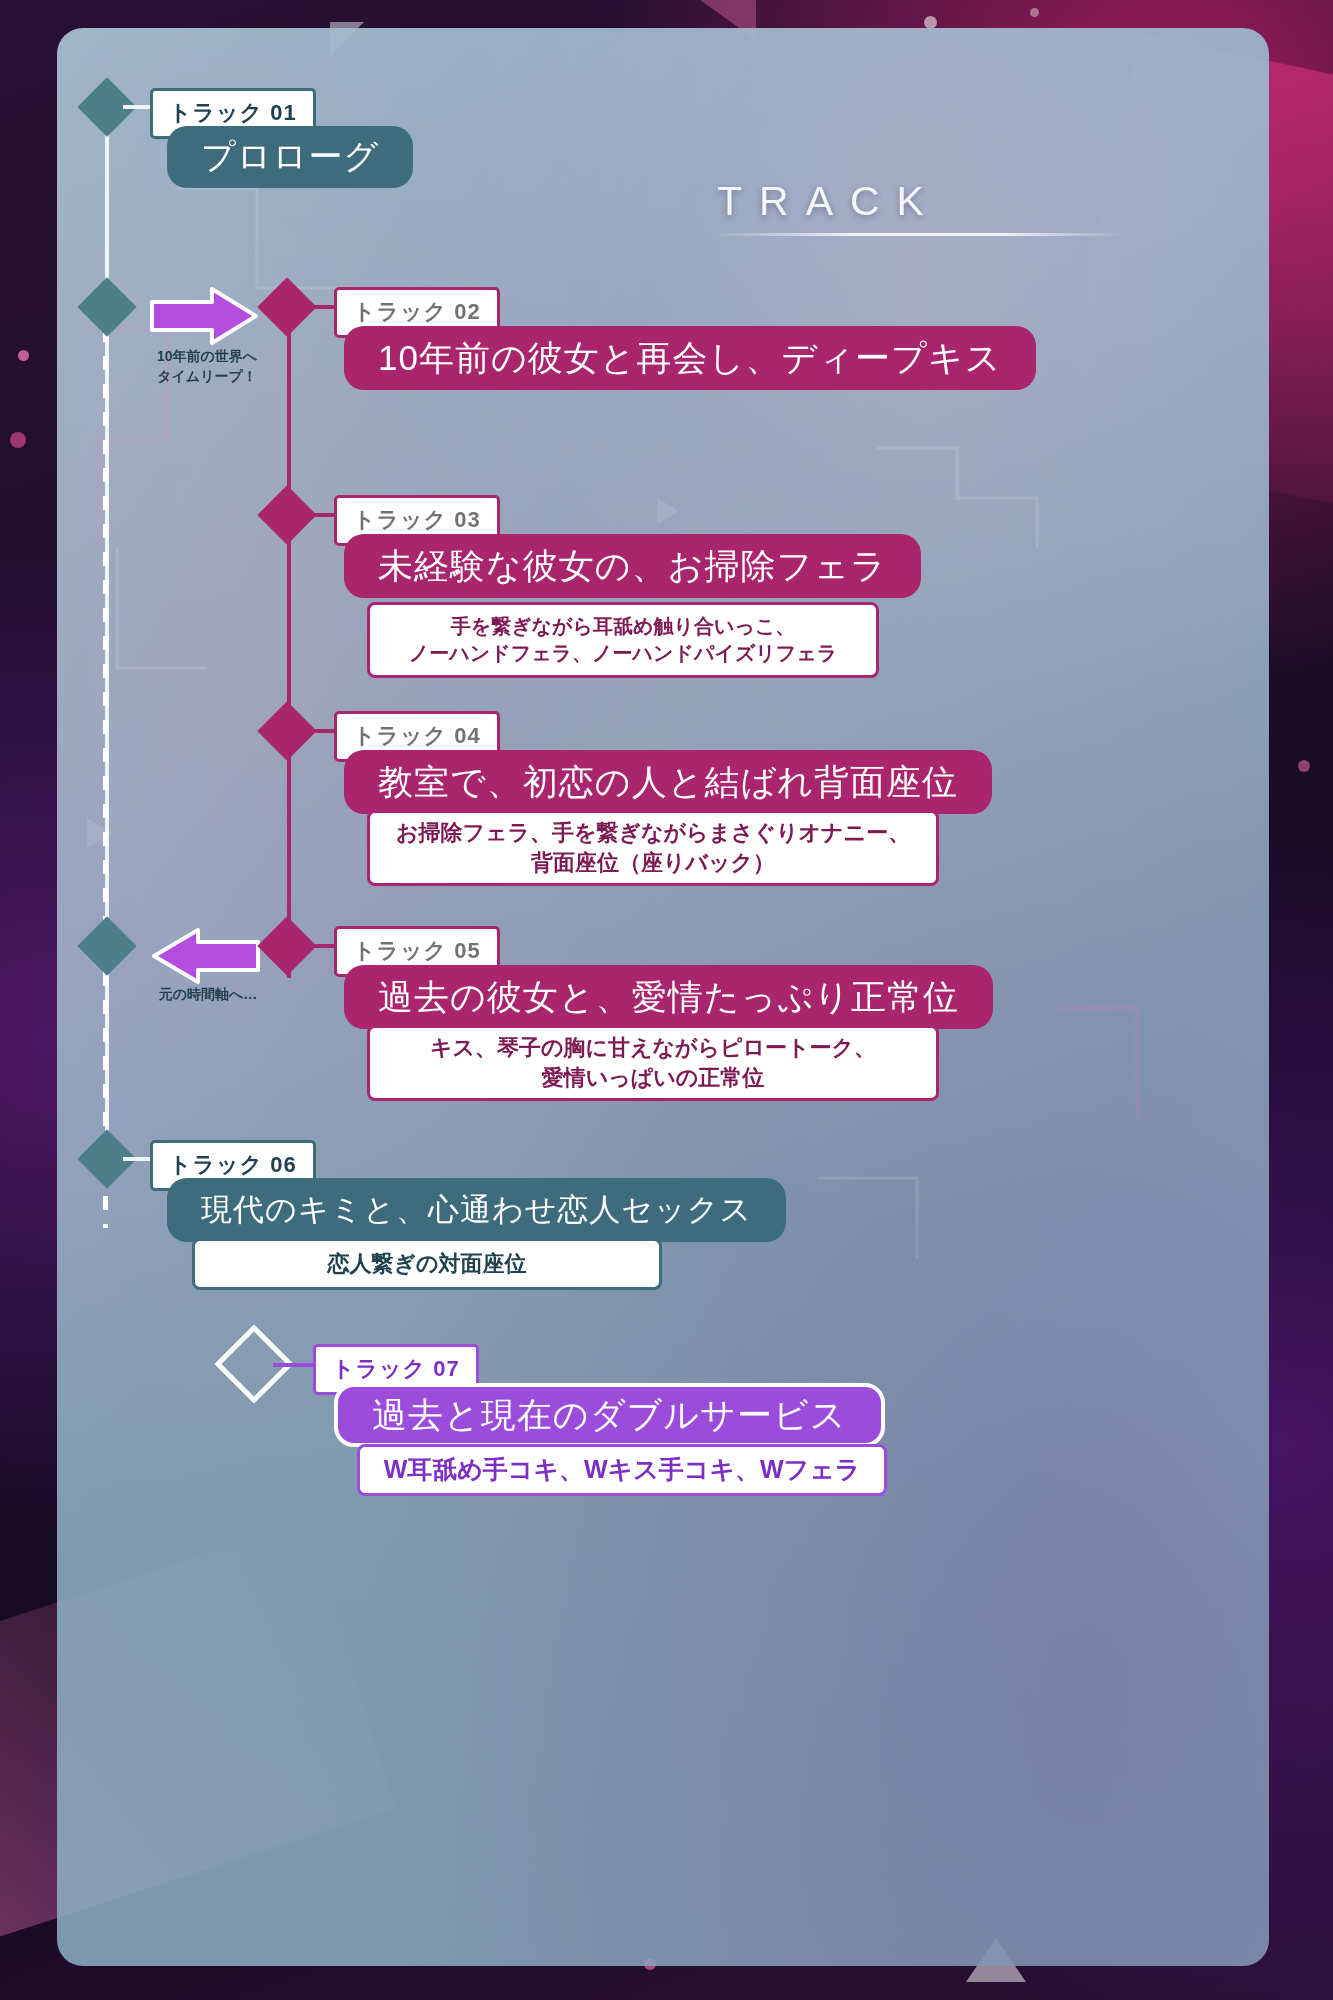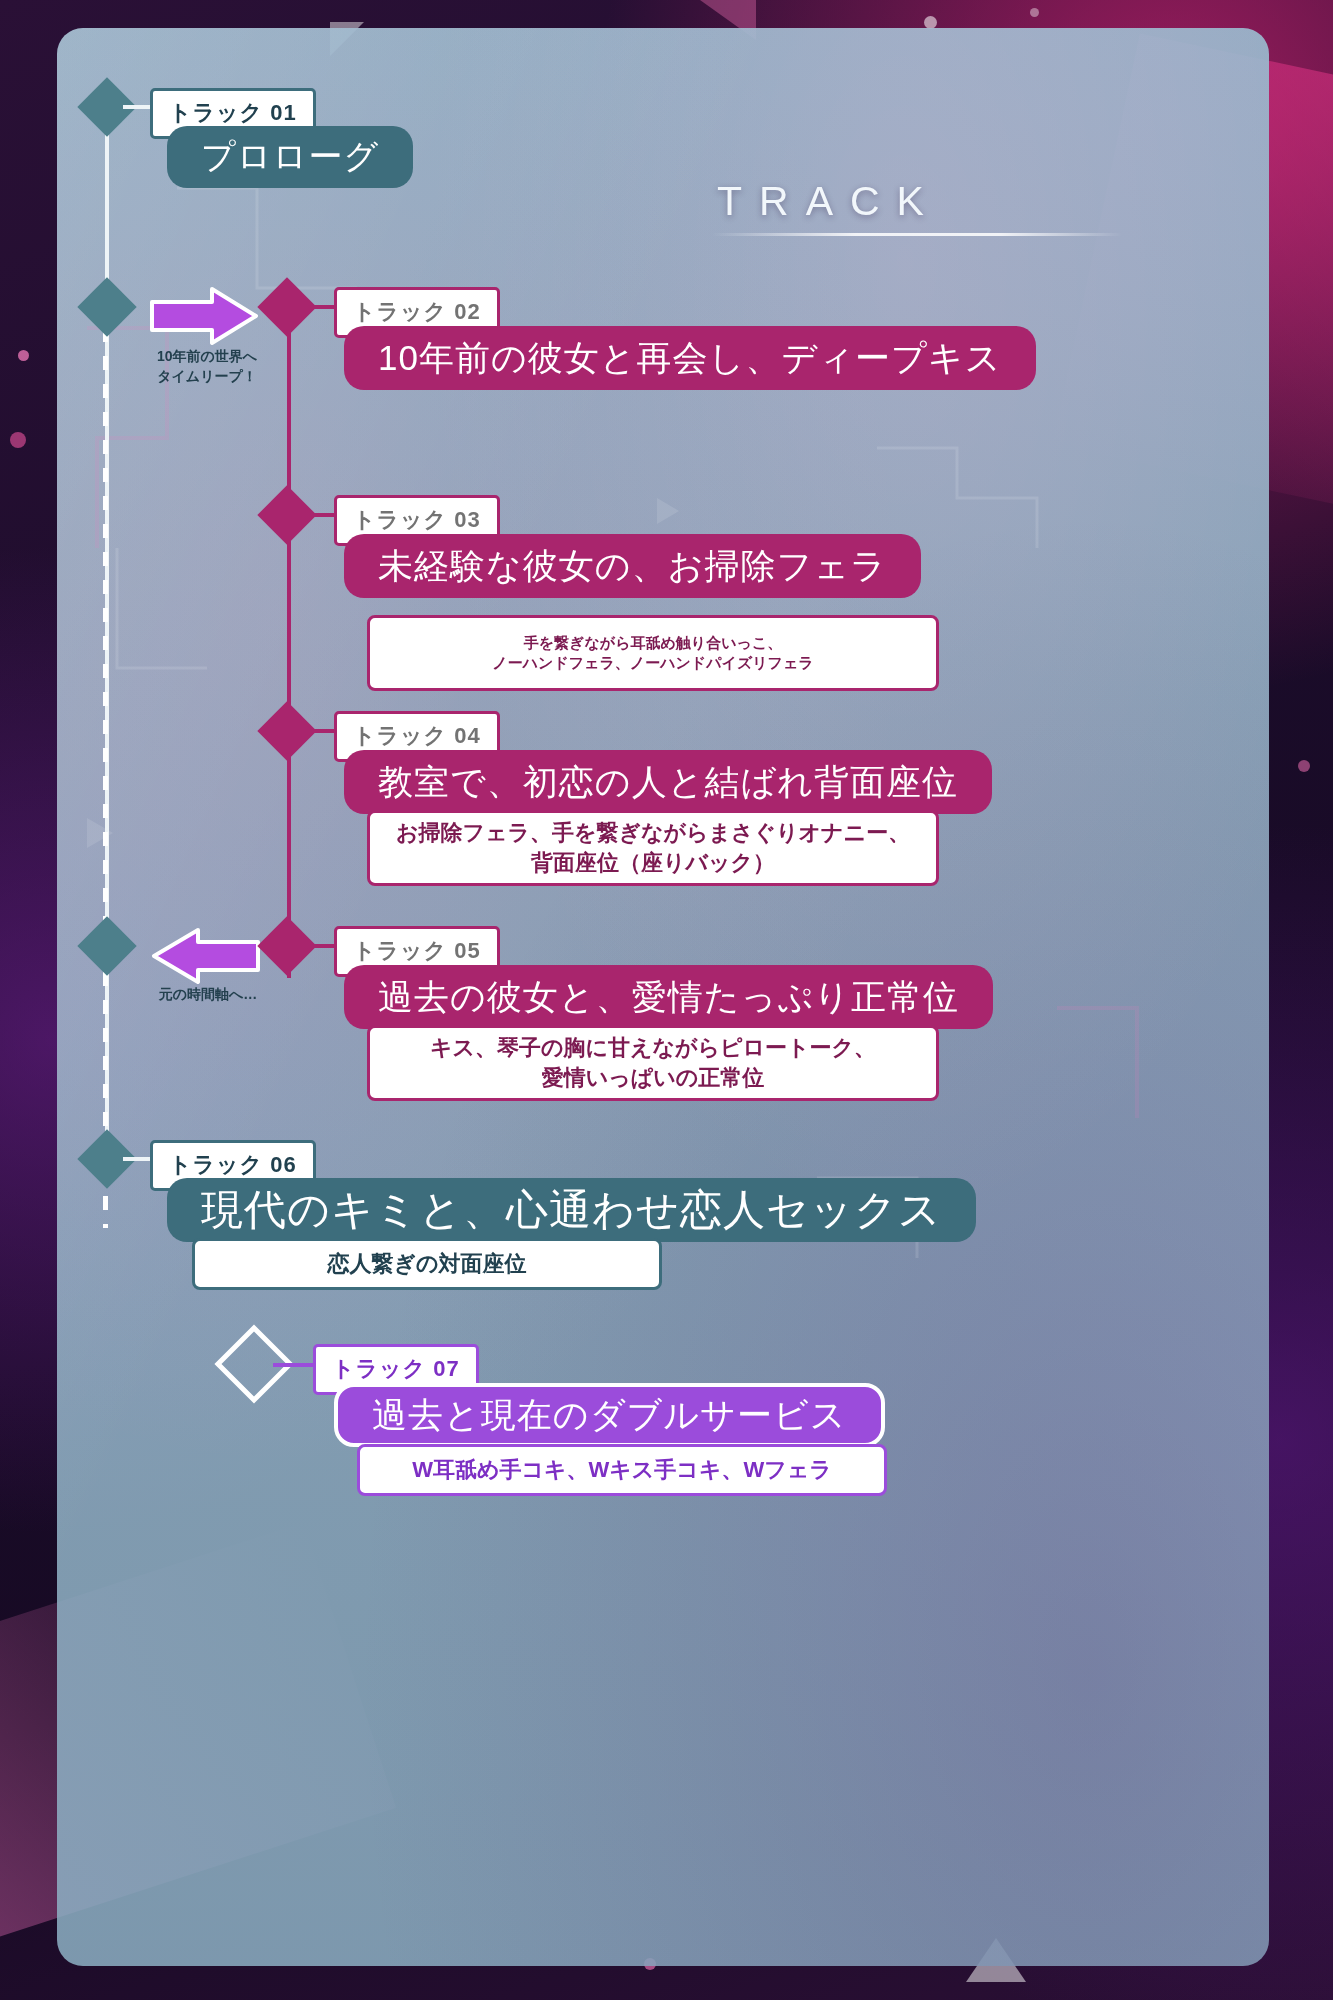--- a/index.html
+++ b/index.html
@@ -200,21 +200,21 @@
   <div class="diamond teal" style="left:29px; top:258px;"></div>
   <div class="diamond magenta" style="left:209px; top:258px;"></div>
   <div class="connector connector-dark" style="left:246px; top:277px; width:56px;"></div>
   <div class="chip outline-magenta" style="left:277px; top:259px;">トラック 02</div>
   <div class="title-bar title-magenta" style="left:287px; top:298px; height:64px; font-size:35px;">10年前の彼女と再会し、ディープキス</div>
 
   <div class="diamond magenta" style="left:209px; top:466px;"></div>
   <div class="connector connector-dark" style="left:246px; top:485px; width:56px;"></div>
   <div class="chip outline-magenta" style="left:277px; top:467px;">トラック 03</div>
   <div class="title-bar title-magenta" style="left:287px; top:506px; height:64px; font-size:35px;">未経験な彼女の、お掃除フェラ</div>
-  <div class="sub-bar sub-magenta" style="left:310px; top:587px; width:572px; height:76px; font-size:15px;">
+  <div class="sub-bar sub-magenta" style="left:310px; top:574px; width:512px; height:76px; font-size:20px;">
     <span>手を繋ぎながら耳舐め触り合いっこ、</span>
     <span>ノーハンドフェラ、ノーハンドパイズリフェラ</span>
   </div>
 
   <div class="diamond magenta" style="left:209px; top:682px;"></div>
   <div class="connector connector-dark" style="left:246px; top:701px; width:56px;"></div>
   <div class="chip outline-magenta" style="left:277px; top:683px;">トラック 04</div>
   <div class="title-bar title-magenta" style="left:287px; top:722px; height:64px; font-size:35px;">教室で、初恋の人と結ばれ背面座位</div>
   <div class="sub-bar sub-magenta" style="left:310px; top:782px; width:572px; height:76px; font-size:22px;">
     <span>お掃除フェラ、手を繋ぎながらまさぐりオナニー、</span>
@@ -234,26 +234,26 @@
   <div class="chip outline-magenta" style="left:277px; top:898px;">トラック 05</div>
   <div class="title-bar title-magenta" style="left:287px; top:937px; height:64px; font-size:35px;">過去の彼女と、愛情たっぷり正常位</div>
   <div class="sub-bar sub-magenta" style="left:310px; top:997px; width:572px; height:76px; font-size:22px;">
     <span>キス、琴子の胸に甘えながらピロートーク、</span>
     <span>愛情いっぱいの正常位</span>
   </div>
 
   <div class="diamond teal" style="left:29px; top:1110px;"></div>
   <div class="connector" style="left:66px; top:1129px; width:50px;"></div>
   <div class="chip outline-teal" style="left:93px; top:1112px;">トラック 06</div>
-  <div class="title-bar title-teal" style="left:110px; top:1150px; height:64px; font-size:42px;">現代のキミと、心通わせ恋人セックス</div>
+  <div class="title-bar title-teal" style="left:110px; top:1150px; height:64px; font-size:31px;">現代のキミと、心通わせ恋人セックス</div>
   <div class="sub-bar sub-teal" style="left:135px; top:1210px; width:470px; height:52px; font-size:22px;">
     <span>恋人繋ぎの対面座位</span>
   </div>
 
   <div class="diamond hollow" style="left:169px; top:1308px;"></div>
   <div class="connector" style="left:216px; top:1335px; width:64px; background:#9b4cdb;"></div>
   <div class="chip outline-purple" style="left:256px; top:1316px;">トラック 07</div>
   <div class="title-bar title-purple" style="left:277px; top:1355px; height:64px; font-size:35px; border:4px solid #ffffff;">過去と現在のダブルサービス</div>
-  <div class="sub-bar sub-purple" style="left:300px; top:1416px; width:530px; height:52px; font-size:22px;">
+  <div class="sub-bar sub-purple" style="left:300px; top:1416px; width:530px; height:52px; font-size:25px;">
     <span>W耳舐め手コキ、Wキス手コキ、Wフェラ</span>
   </div>
 
 </div>
 
 </body></html>

